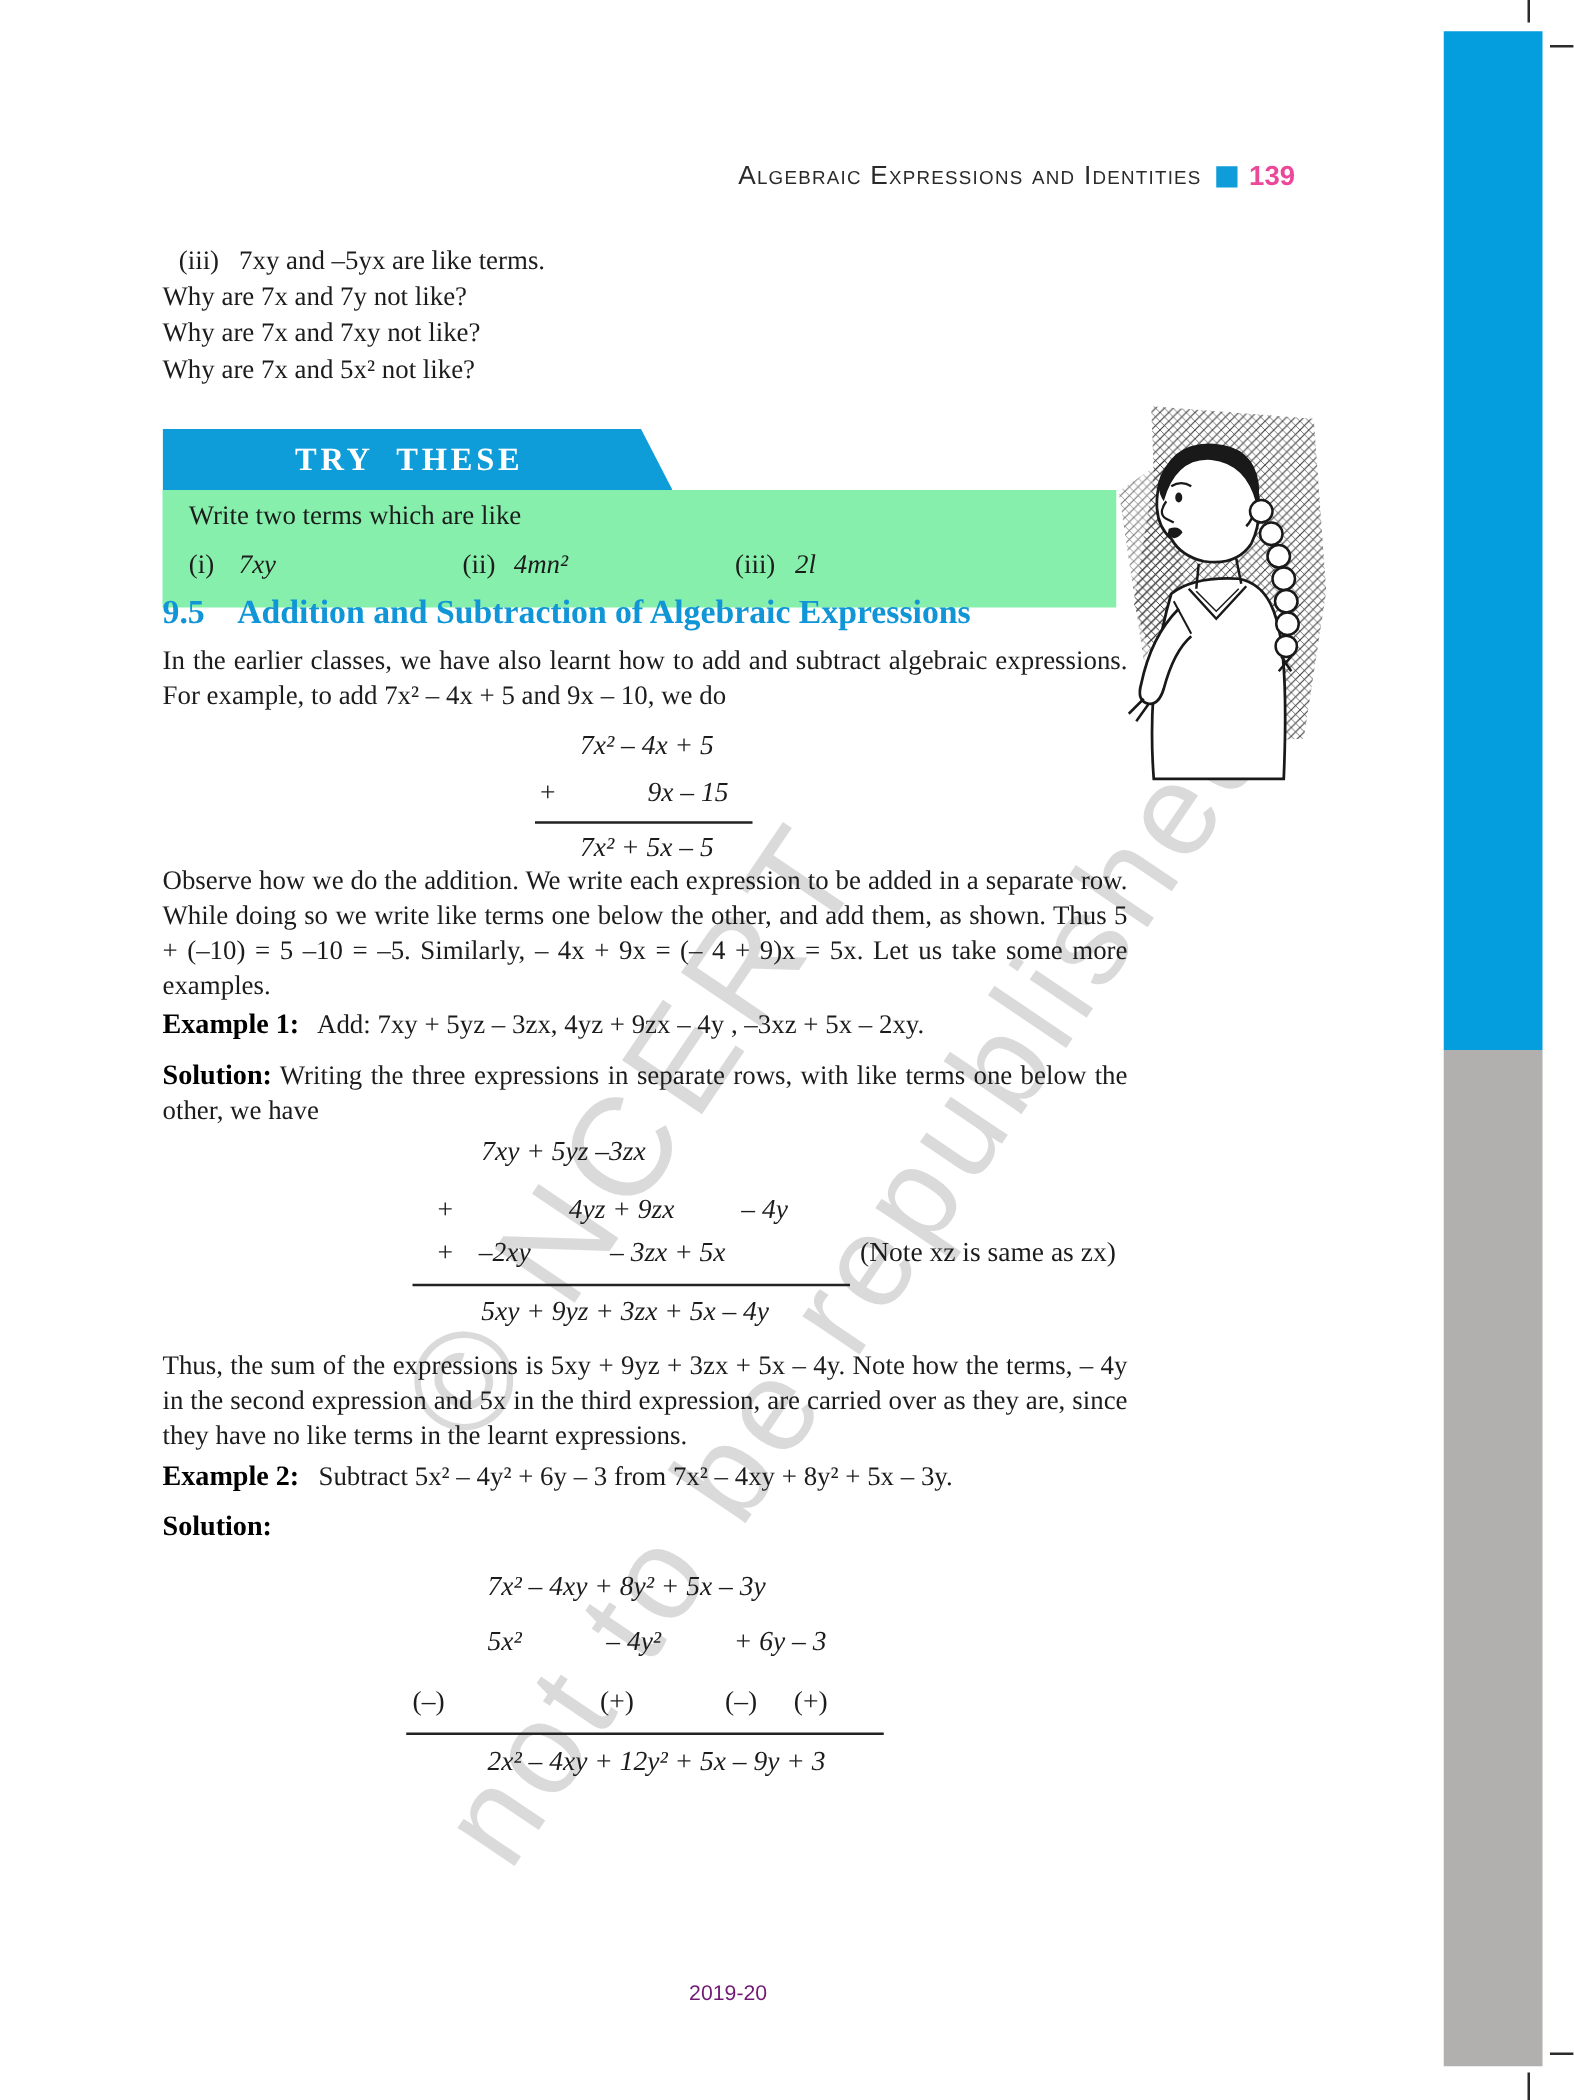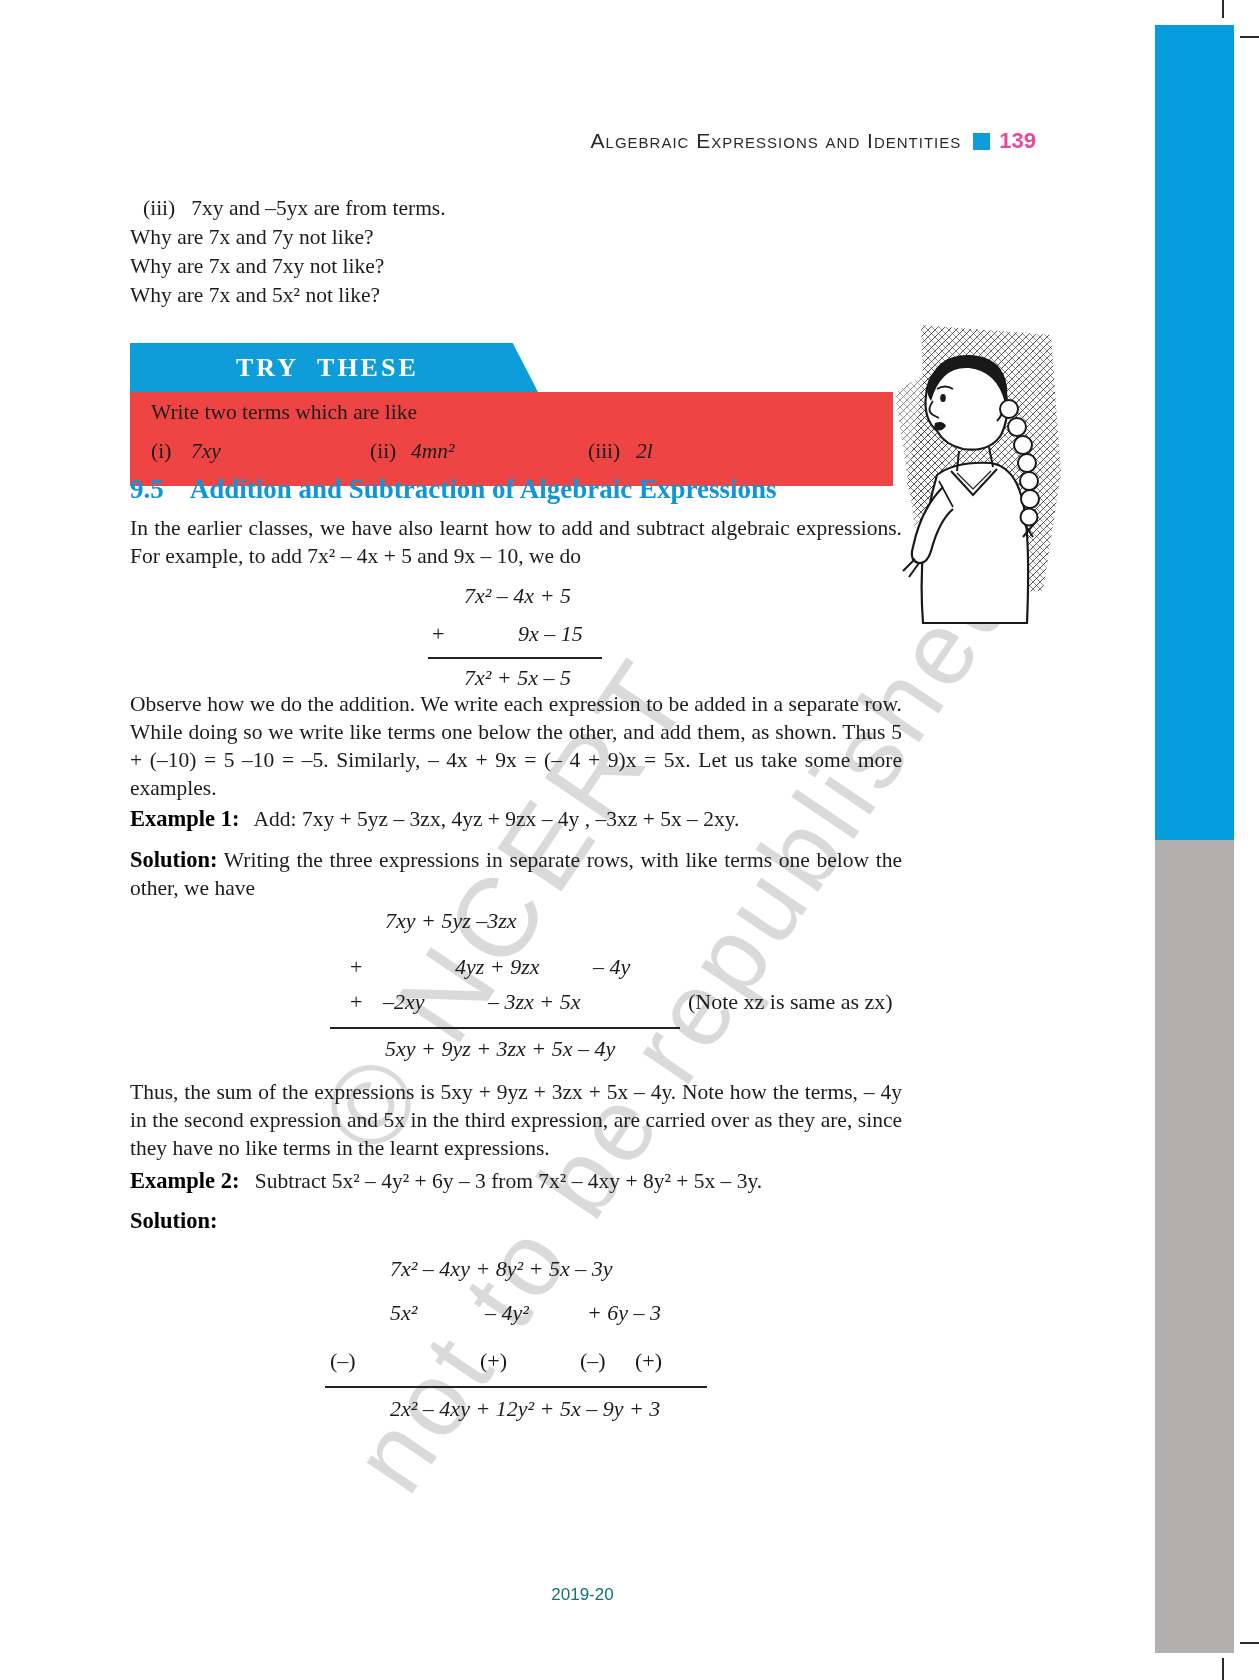--- a/index.html
+++ b/index.html
@@ -63,21 +63,21 @@
   
   .try-banner{
     position:absolute;left:130px;top:343px;width:408px;height:49px;background:#0f9dda;
     clip-path:polygon(0 0, 93.8% 0, 100% 100%, 0 100%);
     display:flex;align-items:center;z-index:3;
   }
   .try-banner .t{
     margin-left:106px;color:#ffffff;font-weight:bold;font-size:26px;
     letter-spacing:3px;word-spacing:10px;font-family:"Liberation Serif", serif;
   }
-  .try-panel{position:absolute;left:130px;top:392px;width:763px;height:94px;background:#ef4444;z-index:2;}
+  .try-panel{position:absolute;left:130px;top:392px;width:763px;height:94px;background:#86efac;z-index:2;}
   .try-panel .prompt{position:absolute;left:21px;top:8px;font-size:21.5px;}
   .try-panel .it{position:absolute;top:47px;font-size:21.5px;}
   .try-panel .term{font-style:italic;}
   .p-i1{left:21px;} .p-t1{left:61px;}
   .p-i2{left:240px;} .p-t2{left:281px;}
   .p-i3{left:458px;} .p-t3{left:506px;}
 
   
   .section-head{
     left:130px;top:474px;width:900px;
@@ -128,21 +128,21 @@
   .ex1{left:130px;top:806px;width:800px;font-size:21.5px;white-space:nowrap;}
   .sol1{left:130px;top:846px;}
   .p3{left:130px;top:1078px;}
   .ex2{left:130px;top:1168px;width:800px;font-size:21.5px;white-space:nowrap;}
   .sol2{left:130px;top:1208px;}
   .exline .bluelabel{margin-right:10px;}
 
   
   .footer{
     left:0;top:1585px;width:1165px;text-align:center;
-    font-family:"Liberation Sans", sans-serif;font-size:17px;color:#0f766e;
+    font-family:"Liberation Sans", sans-serif;font-size:17px;color:#701a75;
   }
 
   
   .illus{position:absolute;left:893px;top:323px;width:172px;height:302px;z-index:2;}
 </style>
 </head>
 <body>
 
 <div class="page">
 
@@ -161,21 +161,21 @@
 
   <div class="header">
     <span class="chapter">Algebraic Expressions and Identities</span>
     <span class="sq"></span>
     <span class="pageno">139</span>
   </div>
 
   <div class="content intro">
     <div class="l first">
       <span class="lbl">(iii)</span>
-      <span>7xy and –5yx are from terms.</span>
+      <span>7xy and –5yx are like terms.</span>
     </div>
     <div class="l">Why are 7x and 7y not like?</div>
     <div class="l">Why are 7x and 7xy not like?</div>
     <div class="l">Why are 7x and 5x² not like?</div>
   </div>
 
   <div class="try-banner">
     <span class="t">TRY THESE</span>
   </div>
   <div class="try-panel">

